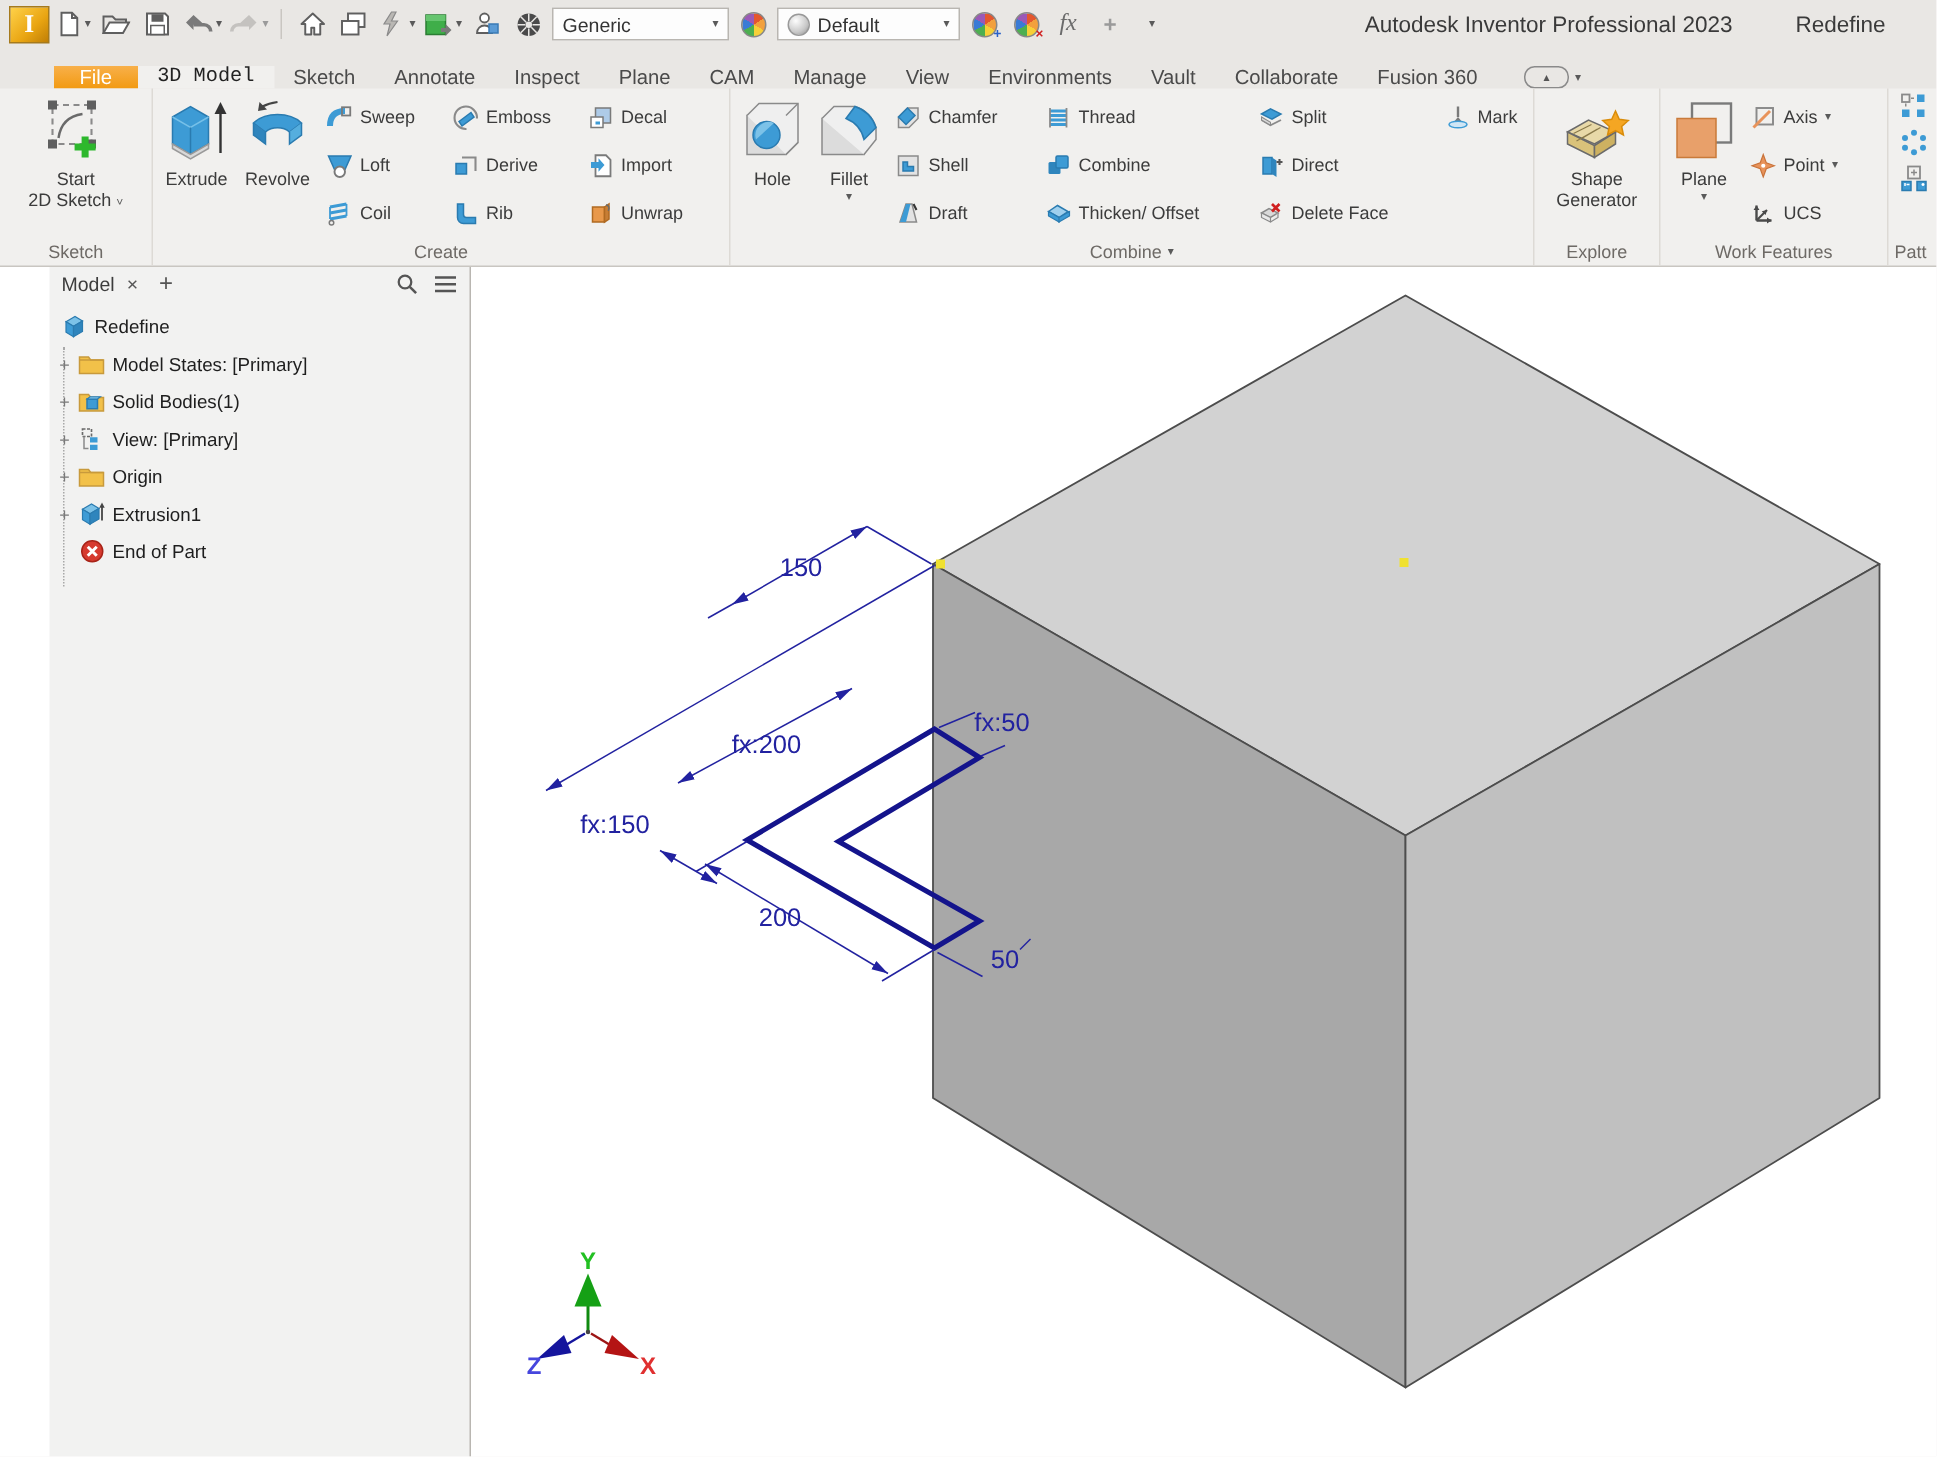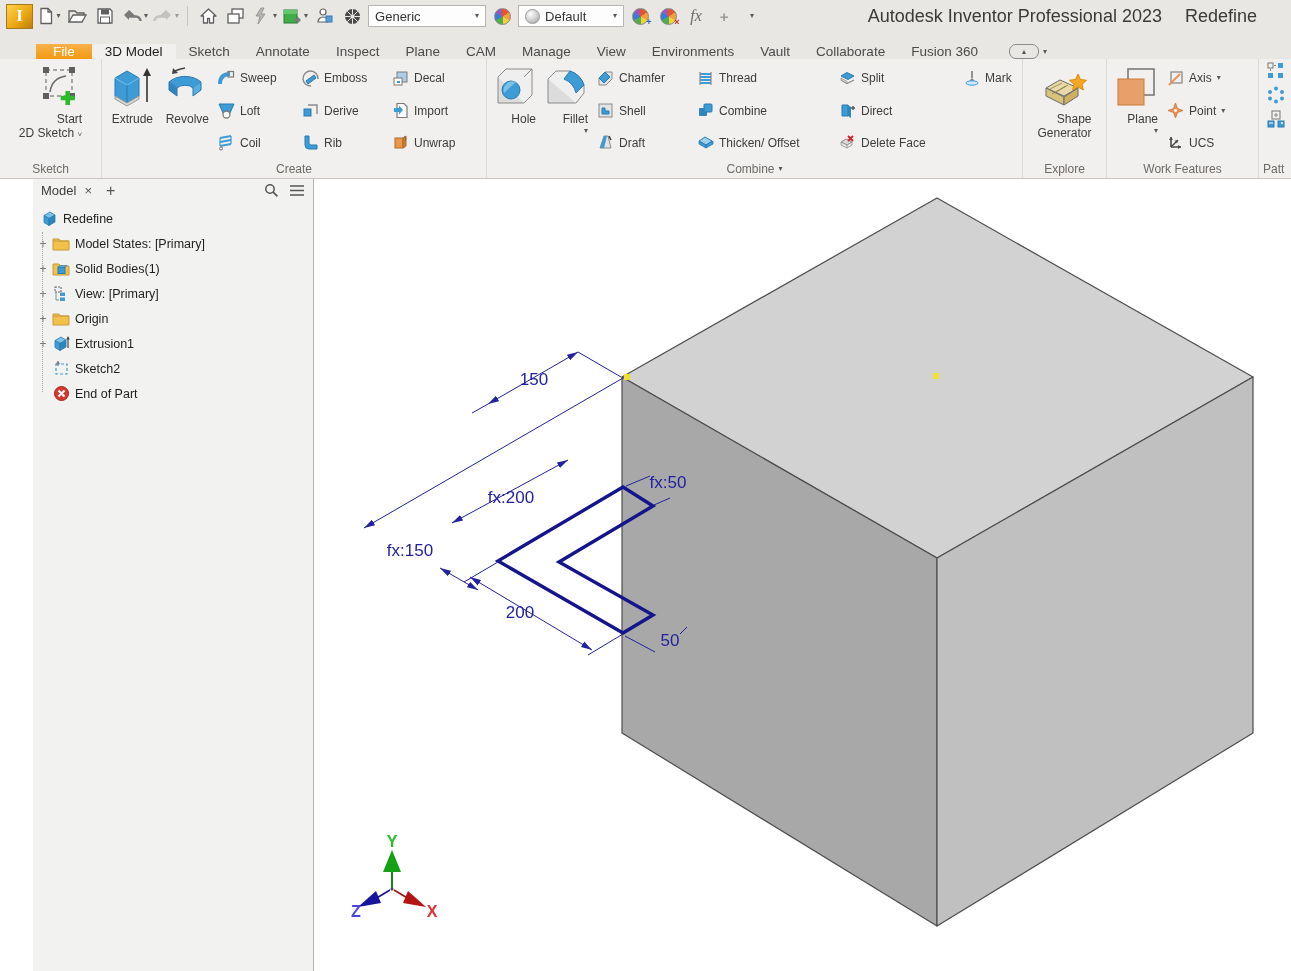--- a/index.html
+++ b/index.html
@@ -14,43 +14,43 @@
           font-weight:bold; font-size:17px; }
   .qbtn { height:26px; min-width:24px; display:flex; align-items:center; justify-content:center; gap:1px; border-radius:2px; }
   .qbtn svg { display:block; }
   .caret { font-size:8px; color:#5a5a5a; line-height:1; }
   .caret.lt { color:#9a9a9a; }
   .vsep { width:1px; height:20px; background:#c9c6c1; margin:0 4px; }
   .combo { height:22px; background:#fdfdfd; border:1px solid #b9b6b1; display:flex; align-items:center;
            padding:0 6px; font-size:13px; color:#333; }
   .combo .cval { flex:1; }
   .combo.generic { width:118px; }
-  .combo.default { width:106px; gap:5px; }
+  .combo.default { width:122px; gap:5px; }
   .sphere { width:15px; height:15px; border-radius:50%; background:radial-gradient(circle at 35% 30%, #fdfdfd, #c9c9c9 60%, #8f8f8f); border:1px solid #999; }
   .wheel { width:17px; height:17px; border-radius:50%; background:conic-gradient(#e4572e 0 16%, #f2a03d 16% 33%, #f7d038 33% 50%, #4daf50 50% 67%, #3a7bd5 67% 84%, #9b59b6 84% 100%); border:1px solid #888; position:relative;}
   .wheel .sub { position:absolute; right:-4px; bottom:-3px; font-size:9px; font-weight:bold; line-height:1; }
   .fxg { font-family:"Liberation Serif", serif; font-style:italic; font-size:16px; color:#6b6b6b; }
   .plusg { font-size:15px; color:#9a9a9a; font-weight:bold; }
-  .apptitle { margin-left:auto; font-size:18px; color:#3a3a3a; display:flex; gap:23px; padding-right:28px; }
+  .apptitle { margin-left:auto; font-size:15px; color:#3a3a3a; display:flex; gap:42px; padding-right:28px; }
 
   
   .tabbar { height:27px; display:flex; align-items:flex-end; background:#e9e7e4; font-size:13.5px;margin-left:36px; }
   .tab { padding:0 13px; display:flex; align-items:center; color:#4a4a4a; cursor:default; }
   .tab.file { background:linear-gradient(#f8b04a,#f29a12); color:#fff; padding:0 17px; }
-  .tab.active { background:#f1f0ee; color:#222; }
+  .tab.active { background:#f1f0ee; color:#222;font-family:Liberation Mono, monospace; }
   .collapse-ctl { display:flex; align-items:center; gap:4px; margin-left:18px; color:#5a5a5a; }
   .collapse-btn { width:30px; height:15px; border:1px solid #8a8a8a; border-radius:7px; display:flex; align-items:center; justify-content:center; font-size:8px; color:#555; }
 
   
   .ribbon { height:121px; background:#f1f0ee; display:flex; border-bottom:1px solid #c9c6c1; }
   .panel { display:flex; flex-direction:column; position:relative; }
   .panel + .panel { border-left:1px solid #dddad5; }
   .pbody { flex:1; display:flex; padding:3px 4px 0 4px; gap:2px; }
   .plabel { height:19px; display:flex; align-items:center; justify-content:center; gap:4px; font-size:12px; color:#6e6a66; }
-  .bbtn { display:flex; flex-direction:column; align-items:flex-end; padding:2px 3px; font-size:12px; color:#3c3c3c; text-align:center; line-height:1.15; }
+  .bbtn { display:flex; flex-direction:column; align-items:center; padding:2px 3px; font-size:12px; color:#3c3c3c; text-align:center; line-height:1.15; }
   .bbtn .big-ic { height:46px; display:flex; align-items:center; justify-content:center; margin-bottom:3px; }
   .sgrid { display:grid; grid-auto-flow:column; grid-template-rows:repeat(3,1fr); align-items:center; }
   .sbtn { display:flex; align-items:center; gap:5px; font-size:12px; color:#3c3c3c; padding:2px 4px; white-space:nowrap; }
   .sbtn svg { flex:none; }
 
   
   .main { flex:1; display:flex; background:#fff;padding-left:33px; }
   .browser { width:314px; background:#f2f2f1; border-right:1px solid #b9b6b1; display:flex; flex-direction:column; }
   .bheader { height:23px; display:flex; align-items:center; padding:0 8px; gap:8px; font-size:13px; color:#3c3c3c; }
   .bh-close { color:#555; font-size:13px; }
@@ -630,31 +630,20 @@
                 <path d="M2 5.5 L8 2 l5 3 -6 3.5 z" fill="#7cc2e8" stroke="#2a7bb0" stroke-width="0.8"></path>
                 <path d="M2 5.5 v7 l5 3 v-7 z" fill="#3d9bd5" stroke="#2a7bb0" stroke-width="0.8"></path>
                 <path d="M13 5 v7 l-6 3.5 v-7 z" fill="#2f85bd" stroke="#2a7bb0" stroke-width="0.8"></path>
                 <line x1="15" y1="13" x2="15" y2="3" stroke="#444" stroke-width="1.2"></line>
                 <path d="M15 1 l-1.8 3.5 h3.6 z" fill="#444"></path>
               </svg>
           </span>
           <span class="lbl">Extrusion1</span>
         </div>
 
-        <div class="trow">
-          <span class="texp"></span>
-          <span class="tico">
-            <svg width="17" height="17" viewBox="0 0 17 17">
-                <rect x="3" y="4" width="11" height="10" fill="none" stroke="#3d9bd5" stroke-width="1.2" stroke-dasharray="3 2"></rect>
-                <path d="M5 2 v4 M3.3 3.8 h3.5" stroke="#7a7a7a" stroke-width="1.1"></path>
-                <circle cx="5" cy="2.5" r="1.2" fill="#7a7a7a"></circle>
-              </svg>
-          </span>
-          <span class="lbl">Sketch2</span>
-        </div>
 
         <div class="trow">
           <span class="texp"></span>
           <span class="tico">
             <svg width="17" height="17" viewBox="0 0 17 17">
                 <circle cx="8.5" cy="8.5" r="7" fill="#d63a2f" stroke="#a82318"></circle>
                 <path d="M5.5 5.5 l6 6 M11.5 5.5 l-6 6" stroke="#fff" stroke-width="2"></path>
               </svg>
           </span>
           <span class="lbl">End of Part</span>

